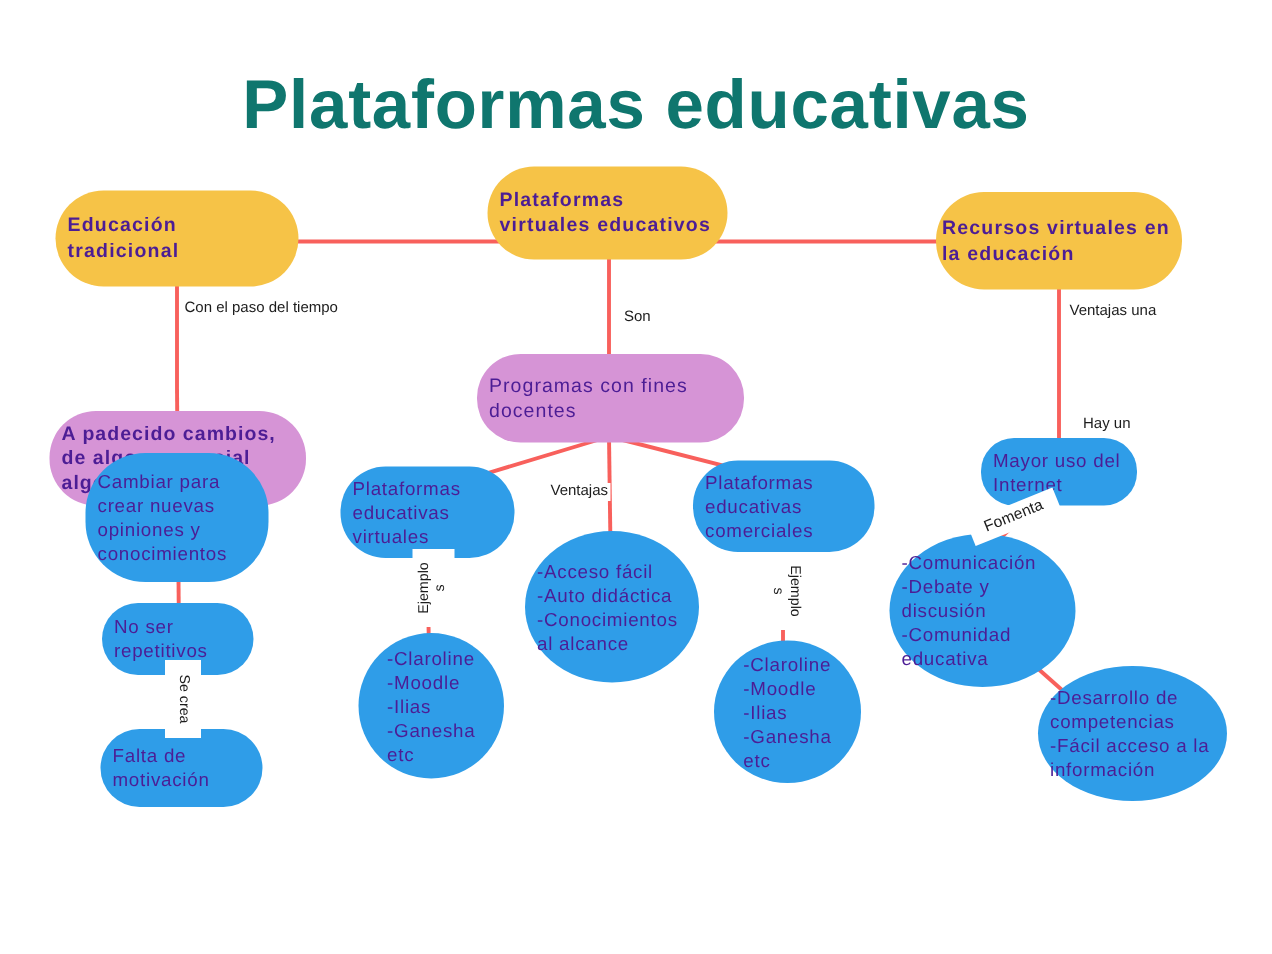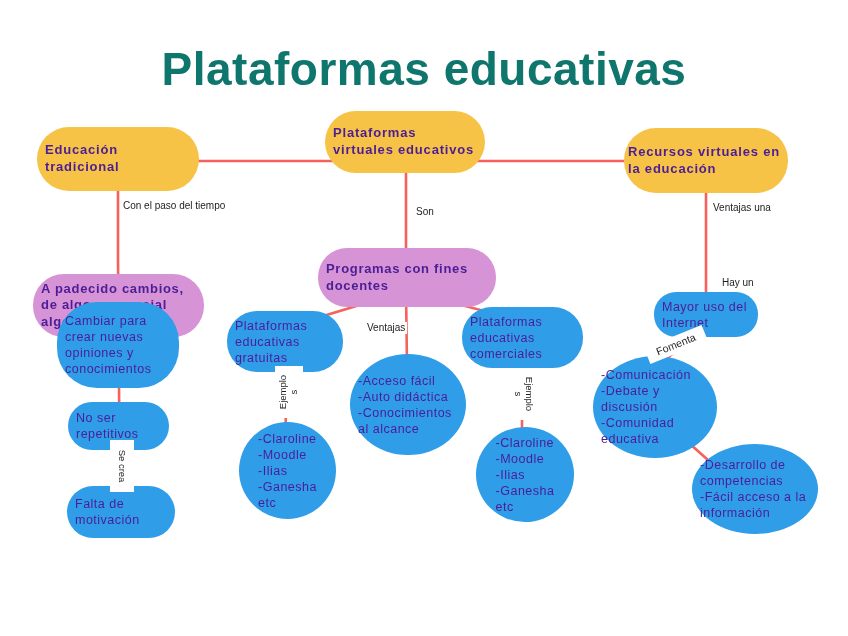--- a/index.html
+++ b/index.html
@@ -27,21 +27,21 @@
     font-size:12.5px;
   }
   .yellow{background:#f6c347;font-weight:700;letter-spacing:.8px;font-size:13px;}
   .pink{background:#d694d6;font-weight:700;letter-spacing:.7px;font-size:13px;}
   .blue{background:#2f9de8;font-weight:400;}
 
   #n-educacion{left:37px;top:127px;width:162px;height:64px;border-radius:32px;}
   #n-virtuales{left:325px;top:111px;width:160px;height:62px;border-radius:31px;}
   #n-recursos{left:624px;top:128px;width:164px;height:65px;border-radius:32px;padding:3px 4px;}
   #n-padecido{left:33px;top:226px;width:171px;height:63px;border-radius:31px;margin-top:48px;}
-  #n-programas{left:318px;top:248px;width:178px;height:59px;border-radius:29px;font-weight:700;}
+  #n-programas{left:318px;top:236px;width:178px;height:59px;border-radius:29px;font-weight:400;}
   #n-ampliacion{left:618px;top:222px;width:177px;height:57px;border-radius:28px;font-weight:400;}
   #n-cambiar{left:57px;top:302px;width:122px;height:86px;border-radius:40px;}
   #n-noser{left:68px;top:402px;width:101px;height:48px;border-radius:24px;}
   #n-falta{left:67px;top:486px;width:108px;height:52px;border-radius:26px;}
   #n-gratuitas{left:227px;top:311px;width:116px;height:61px;border-radius:30px;}
   #n-ventajas{left:350px;top:354px;width:116px;height:101px;border-radius:50%;}
   #n-claroizq{left:239px;top:422px;width:97px;height:97px;border-radius:50%;}
   #n-comerciales{left:462px;top:307px;width:121px;height:61px;border-radius:30px;}
   #n-claroder{left:476px;top:427px;width:98px;height:95px;border-radius:50%;}
   #n-mayoruso{left:654px;top:292px;width:104px;height:45px;border-radius:22px;}
@@ -91,21 +91,21 @@
   <div class="node yellow" id="n-educacion">Educación tradicional</div>
   <div class="node yellow" id="n-virtuales">Plataformas virtuales educativos</div>
   <div class="node yellow" id="n-recursos">Recursos virtuales en la educación</div>
 
   <div class="node pink" id="n-padecido">A padecido cambios, de algo presencial algo virtual</div>
   <div class="node pink" id="n-programas">Programas con fines docentes</div>
 
   <div class="node blue" id="n-cambiar">Cambiar para crear nuevas opiniones y conocimientos</div>
   <div class="node blue" id="n-noser">No ser repetitivos</div>
   <div class="node blue" id="n-falta">Falta de motivación</div>
-  <div class="node blue" id="n-gratuitas">Plataformas educativas gratuitas</div>
+  <div class="node blue" id="n-gratuitas">Plataformas educativas virtuales</div>
   <div class="node blue" id="n-ventajas">-Acceso fácil
 -Auto didáctica
 -Conocimientos al alcance</div>
   <div class="node blue" id="n-claroizq">-Claroline
 -Moodle
 -Ilias
 -Ganesha
 etc</div>
   <div class="node blue" id="n-comerciales">Plataformas educativas comerciales</div>
   <div class="node blue" id="n-claroder">-Claroline

